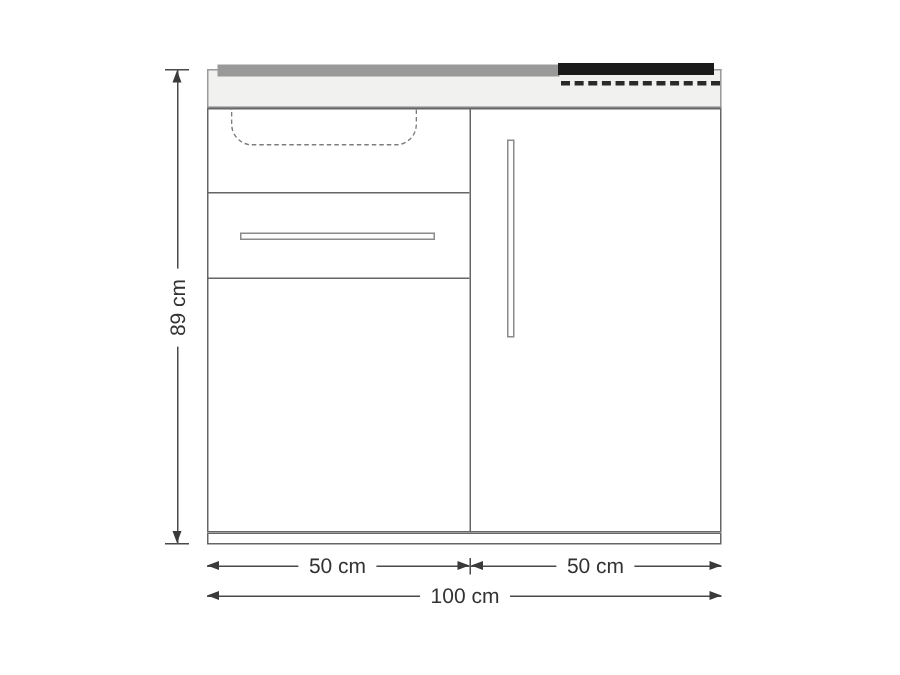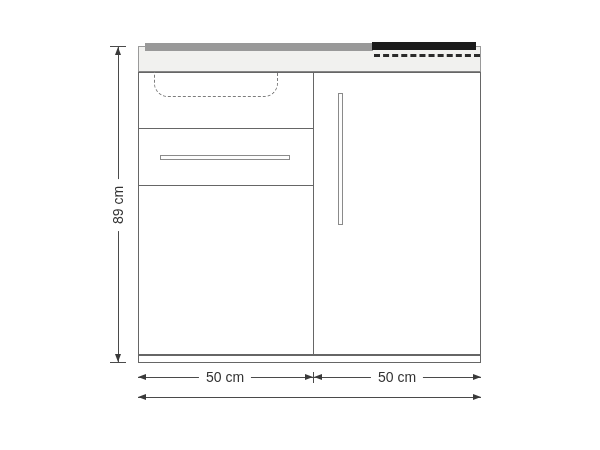--- a/index.html
+++ b/index.html
@@ -69,14 +69,15 @@
   <div class="abs arr left" style="left:138px;top:374px;"></div>
   <div class="abs arr right" style="left:305px;top:374px;"></div>
   <div class="abs arr left" style="left:314px;top:374px;"></div>
   <div class="abs arr right" style="left:473px;top:374px;"></div>
   <div class="abs dim-label" style="left:225px;top:377px;">50 cm</div>
   <div class="abs dim-label" style="left:397px;top:377px;">50 cm</div>
 
   <div class="abs dline" style="left:138px;top:397px;width:343px;height:1px;"></div>
   <div class="abs arr left" style="left:138px;top:394px;"></div>
   <div class="abs arr right" style="left:473px;top:394px;"></div>
+  <div class="abs dim-label" style="left:310px;top:397px;">100 cm</div>
 
 </div>
 
 </body></html>

